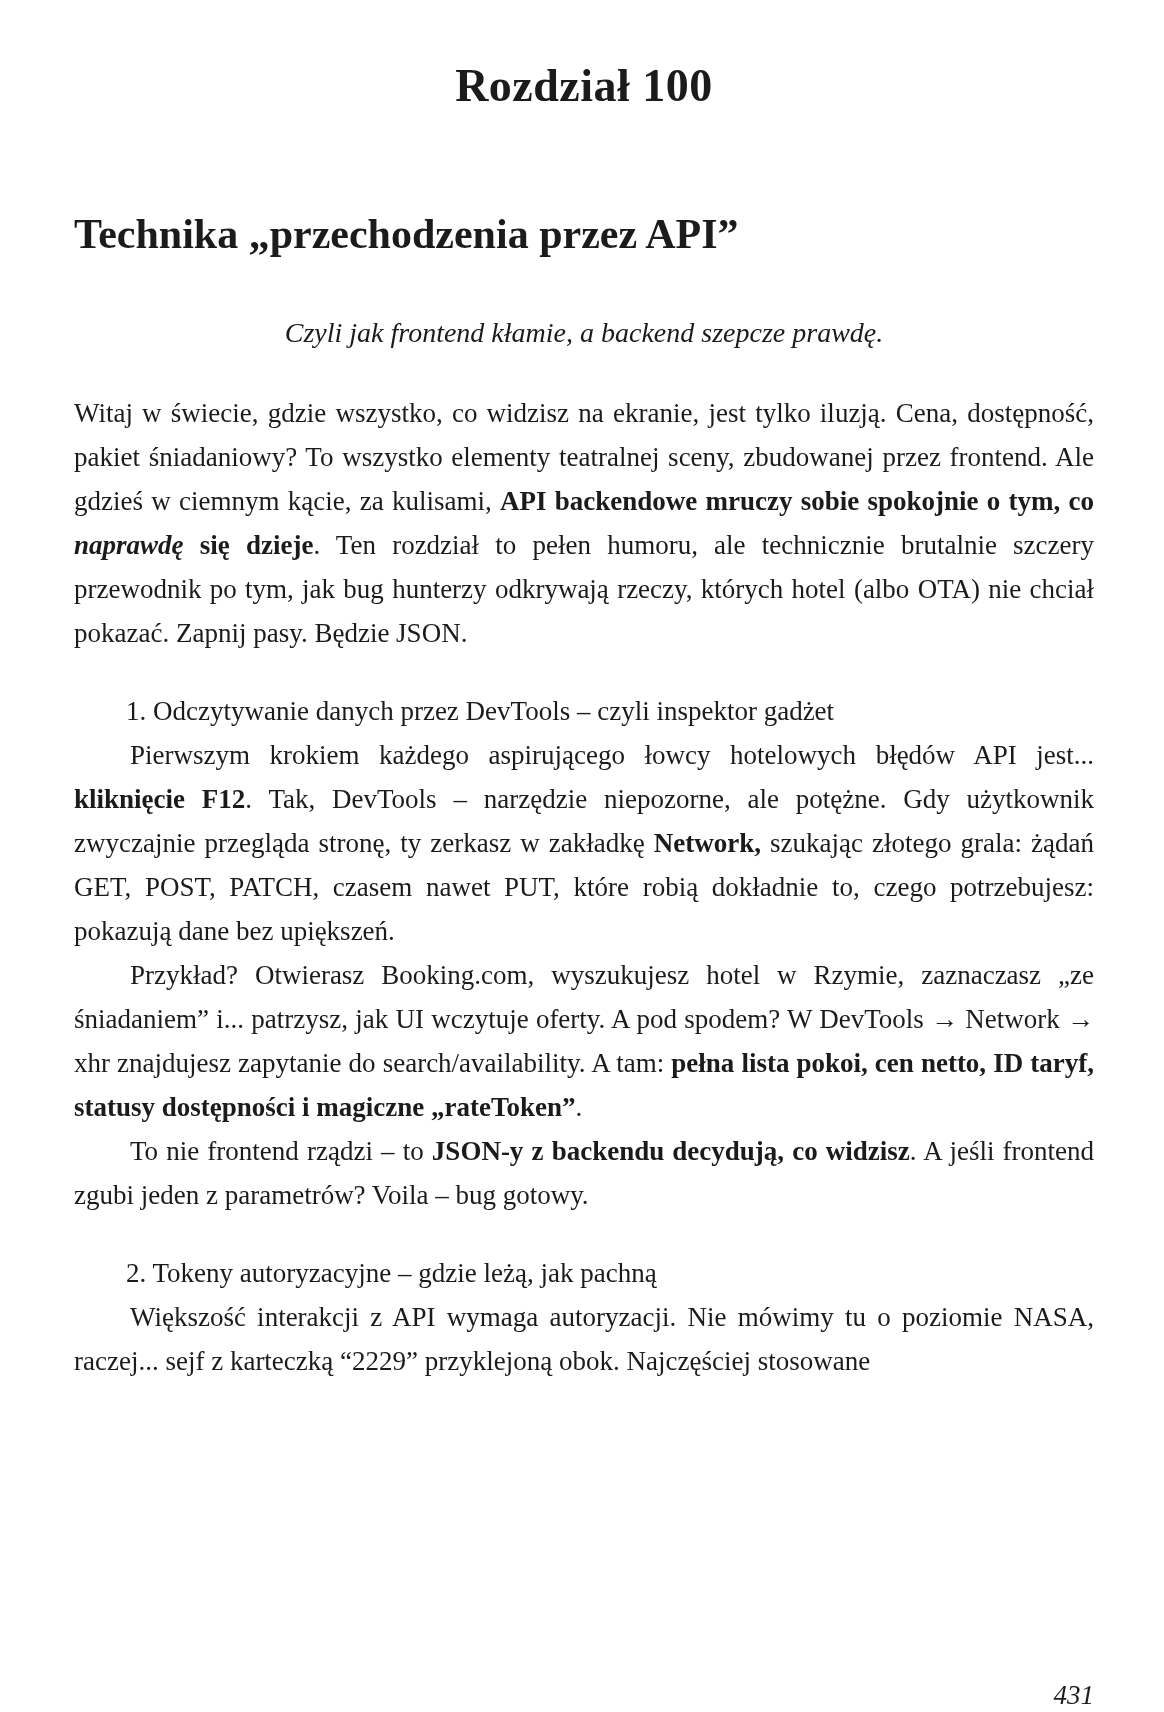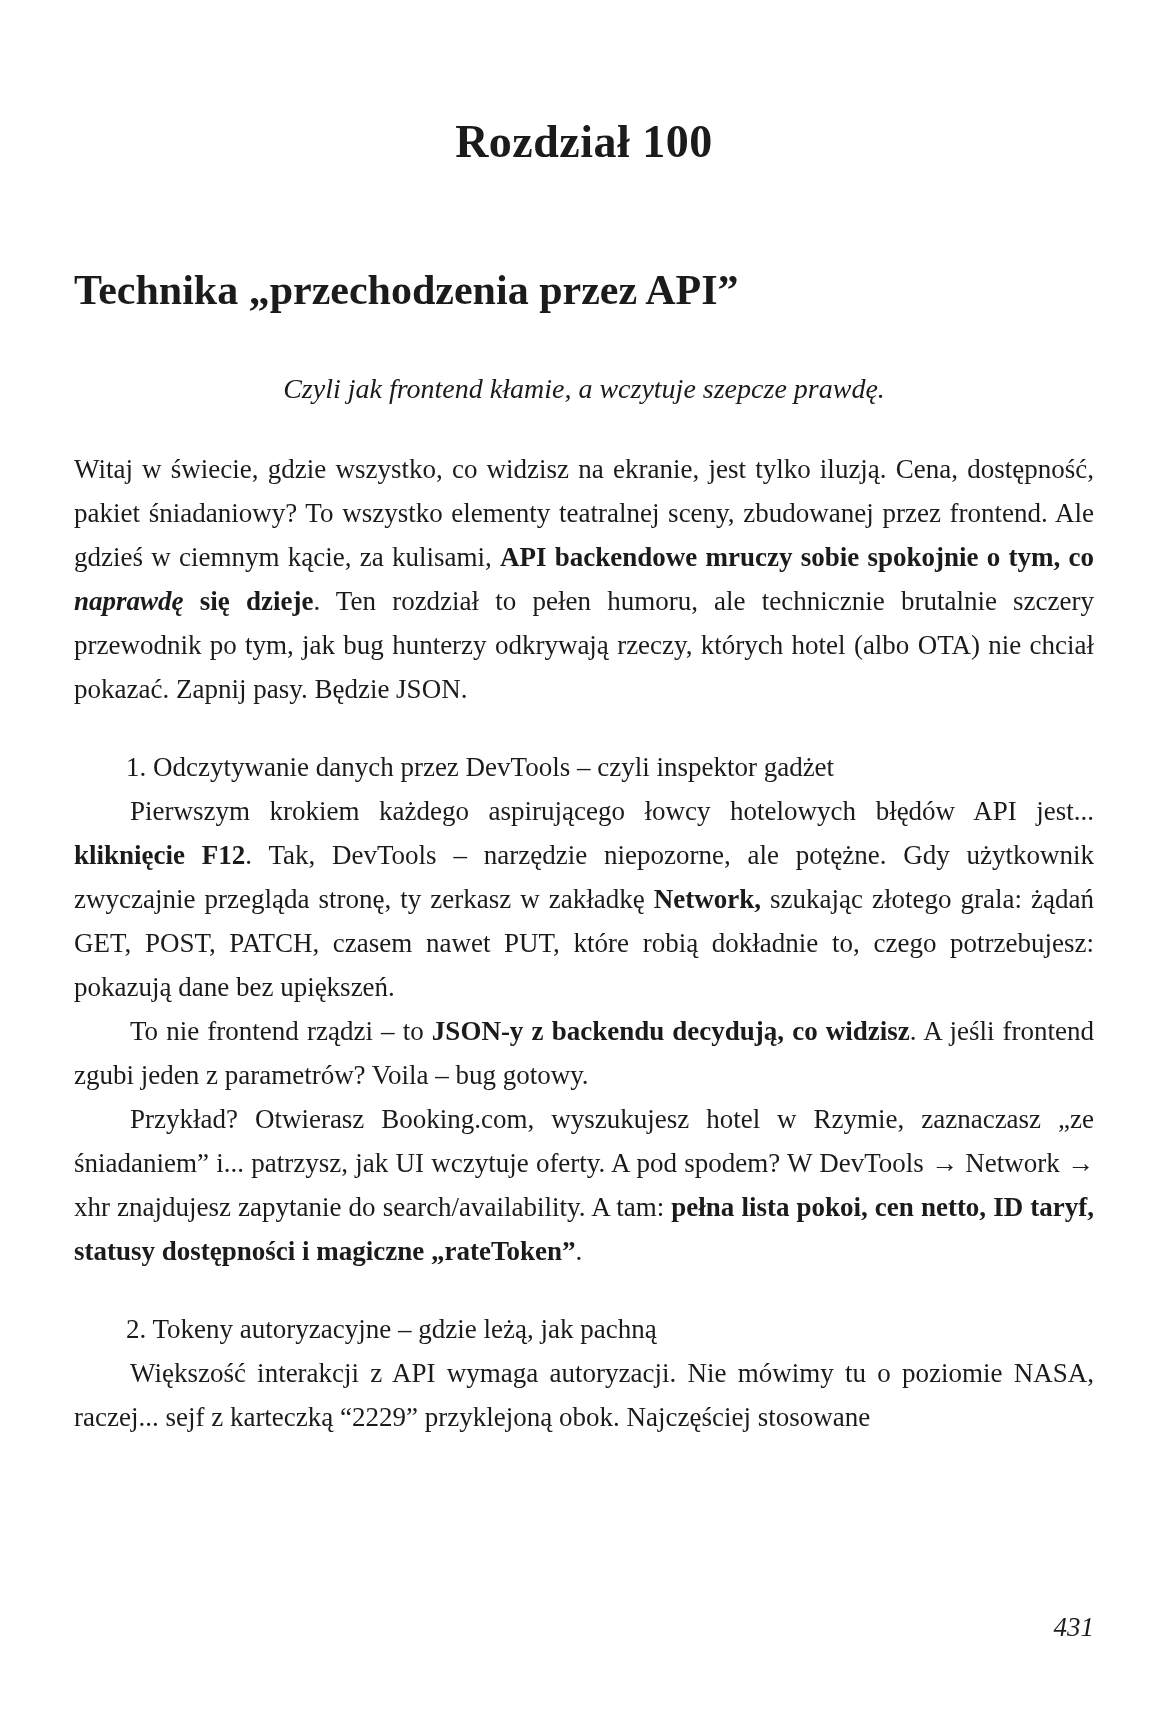--- a/index.html
+++ b/index.html
@@ -12,21 +12,21 @@
     height: 1712px;
     font-family: "Liberation Serif", "DejaVu Serif", serif;
     color: #1b1b1b;
     -webkit-font-smoothing: antialiased;
   }
   .page {
     position: relative;
     width: 1164px;
     height: 1712px;
     box-sizing: border-box;
-    padding: 116px 70px 0 74px;
+    padding: 60px 70px 0 74px;
     overflow: hidden;
   }
   .chapter-label {
     text-align: center;
     font-size: 46px;
     font-weight: 700;
     line-height: 1.12;
     margin: 0;
     letter-spacing: 0.5px;
   }
@@ -61,47 +61,47 @@
     font-size: 27px;
     font-weight: 400;
     line-height: 44px;
     margin: 34px 0 0 0;
     text-indent: 52px;
     text-align: left;
   }
   .page-number {
     position: absolute;
     right: 70px;
-    top: 1612px;
+    top: 1680px;
     font-size: 27px;
     font-style: italic;
   }
 </style>
 </head>
 <body>
 
 <div class="page">
 
   <h1 class="chapter-label">Rozdział 100</h1>
 
   <h2 class="chapter-title">Technika „przechodzenia przez API”</h2>
 
-  <p class="chapter-subtitle">Czyli jak frontend kłamie, a wczytuje szepcze prawdę.</p>
+  <p class="chapter-subtitle">Czyli jak frontend kłamie, a backend szepcze prawdę.</p>
 
   <div class="body-text">
 
     <p class="no-indent"><span>Witaj w świecie, gdzie wszystko, co widzisz na ekranie, jest tylko iluzją. Cena, dostępność, pakiet śniadaniowy? To wszystko elementy teatralnej sceny, zbudowanej przez frontend. Ale gdzieś w ciemnym kącie, za kulisami, </span><span style="font-weight: 700;">API backendowe mruczy sobie spokojnie o tym, co </span><span style="font-weight: 700; font-style: italic;">naprawdę</span><span style="font-weight: 700;"> się dzieje</span><span>. Ten rozdział to pełen humoru, ale technicznie brutalnie szczery przewodnik po tym, jak bug hunterzy odkrywają rzeczy, których hotel (albo OTA) nie chciał pokazać. Zapnij pasy. Będzie JSON.</span></p>
 
     <h3 class="section-heading">1. Odczytywanie danych przez DevTools – czyli inspektor gadżet</h3>
 
     <p><span>Pierwszym krokiem każdego aspirującego łowcy hotelowych błędów API jest... </span><span style="font-weight: 700;">kliknięcie F12</span><span>. Tak, DevTools – narzędzie niepozorne, ale potężne. Gdy użytkownik zwyczajnie przegląda stronę, ty zerkasz w zakładkę </span><span style="font-weight: 700;">Network,</span><span> szukając złotego grala: żądań GET, POST, PATCH, czasem nawet PUT, które robią dokładnie to, czego potrzebujesz: pokazują dane bez upiększeń.</span></p>
 
+    <p><span>Przykład? Otwierasz Booking.com, wyszukujesz hotel w Rzymie, zaznaczasz „ze śniadaniem” i... patrzysz, jak UI wczytuje oferty. A pod spodem? W DevTools → Network → xhr znajdujesz zapytanie do search/availability. A tam: </span><span style="font-weight: 700;">pełna lista pokoi, cen netto, ID taryf, statusy dostępności i magiczne „rateToken”</span><span>.</span></p>
+
     <p><span>To nie frontend rządzi – to </span><span style="font-weight: 700;">JSON-y z backendu decydują, co widzisz</span><span>. A jeśli frontend zgubi jeden z parametrów? Voila – bug gotowy.</span></p>
-
-    <p><span>Przykład? Otwierasz Booking.com, wyszukujesz hotel w Rzymie, zaznaczasz „ze śniadaniem” i... patrzysz, jak UI wczytuje oferty. A pod spodem? W DevTools → Network → xhr znajdujesz zapytanie do search/availability. A tam: </span><span style="font-weight: 700;">pełna lista pokoi, cen netto, ID taryf, statusy dostępności i magiczne „rateToken”</span><span>.</span></p>
 
     <h3 class="section-heading">2. Tokeny autoryzacyjne – gdzie leżą, jak pachną</h3>
 
     <p><span>Większość interakcji z API wymaga autoryzacji. Nie mówimy tu o poziomie NASA, raczej... sejf z karteczką “2229” przyklejoną obok. Najczęściej stosowane</span></p>
 
   </div>
 
   <div class="page-number">431</div>
 
 </div>

